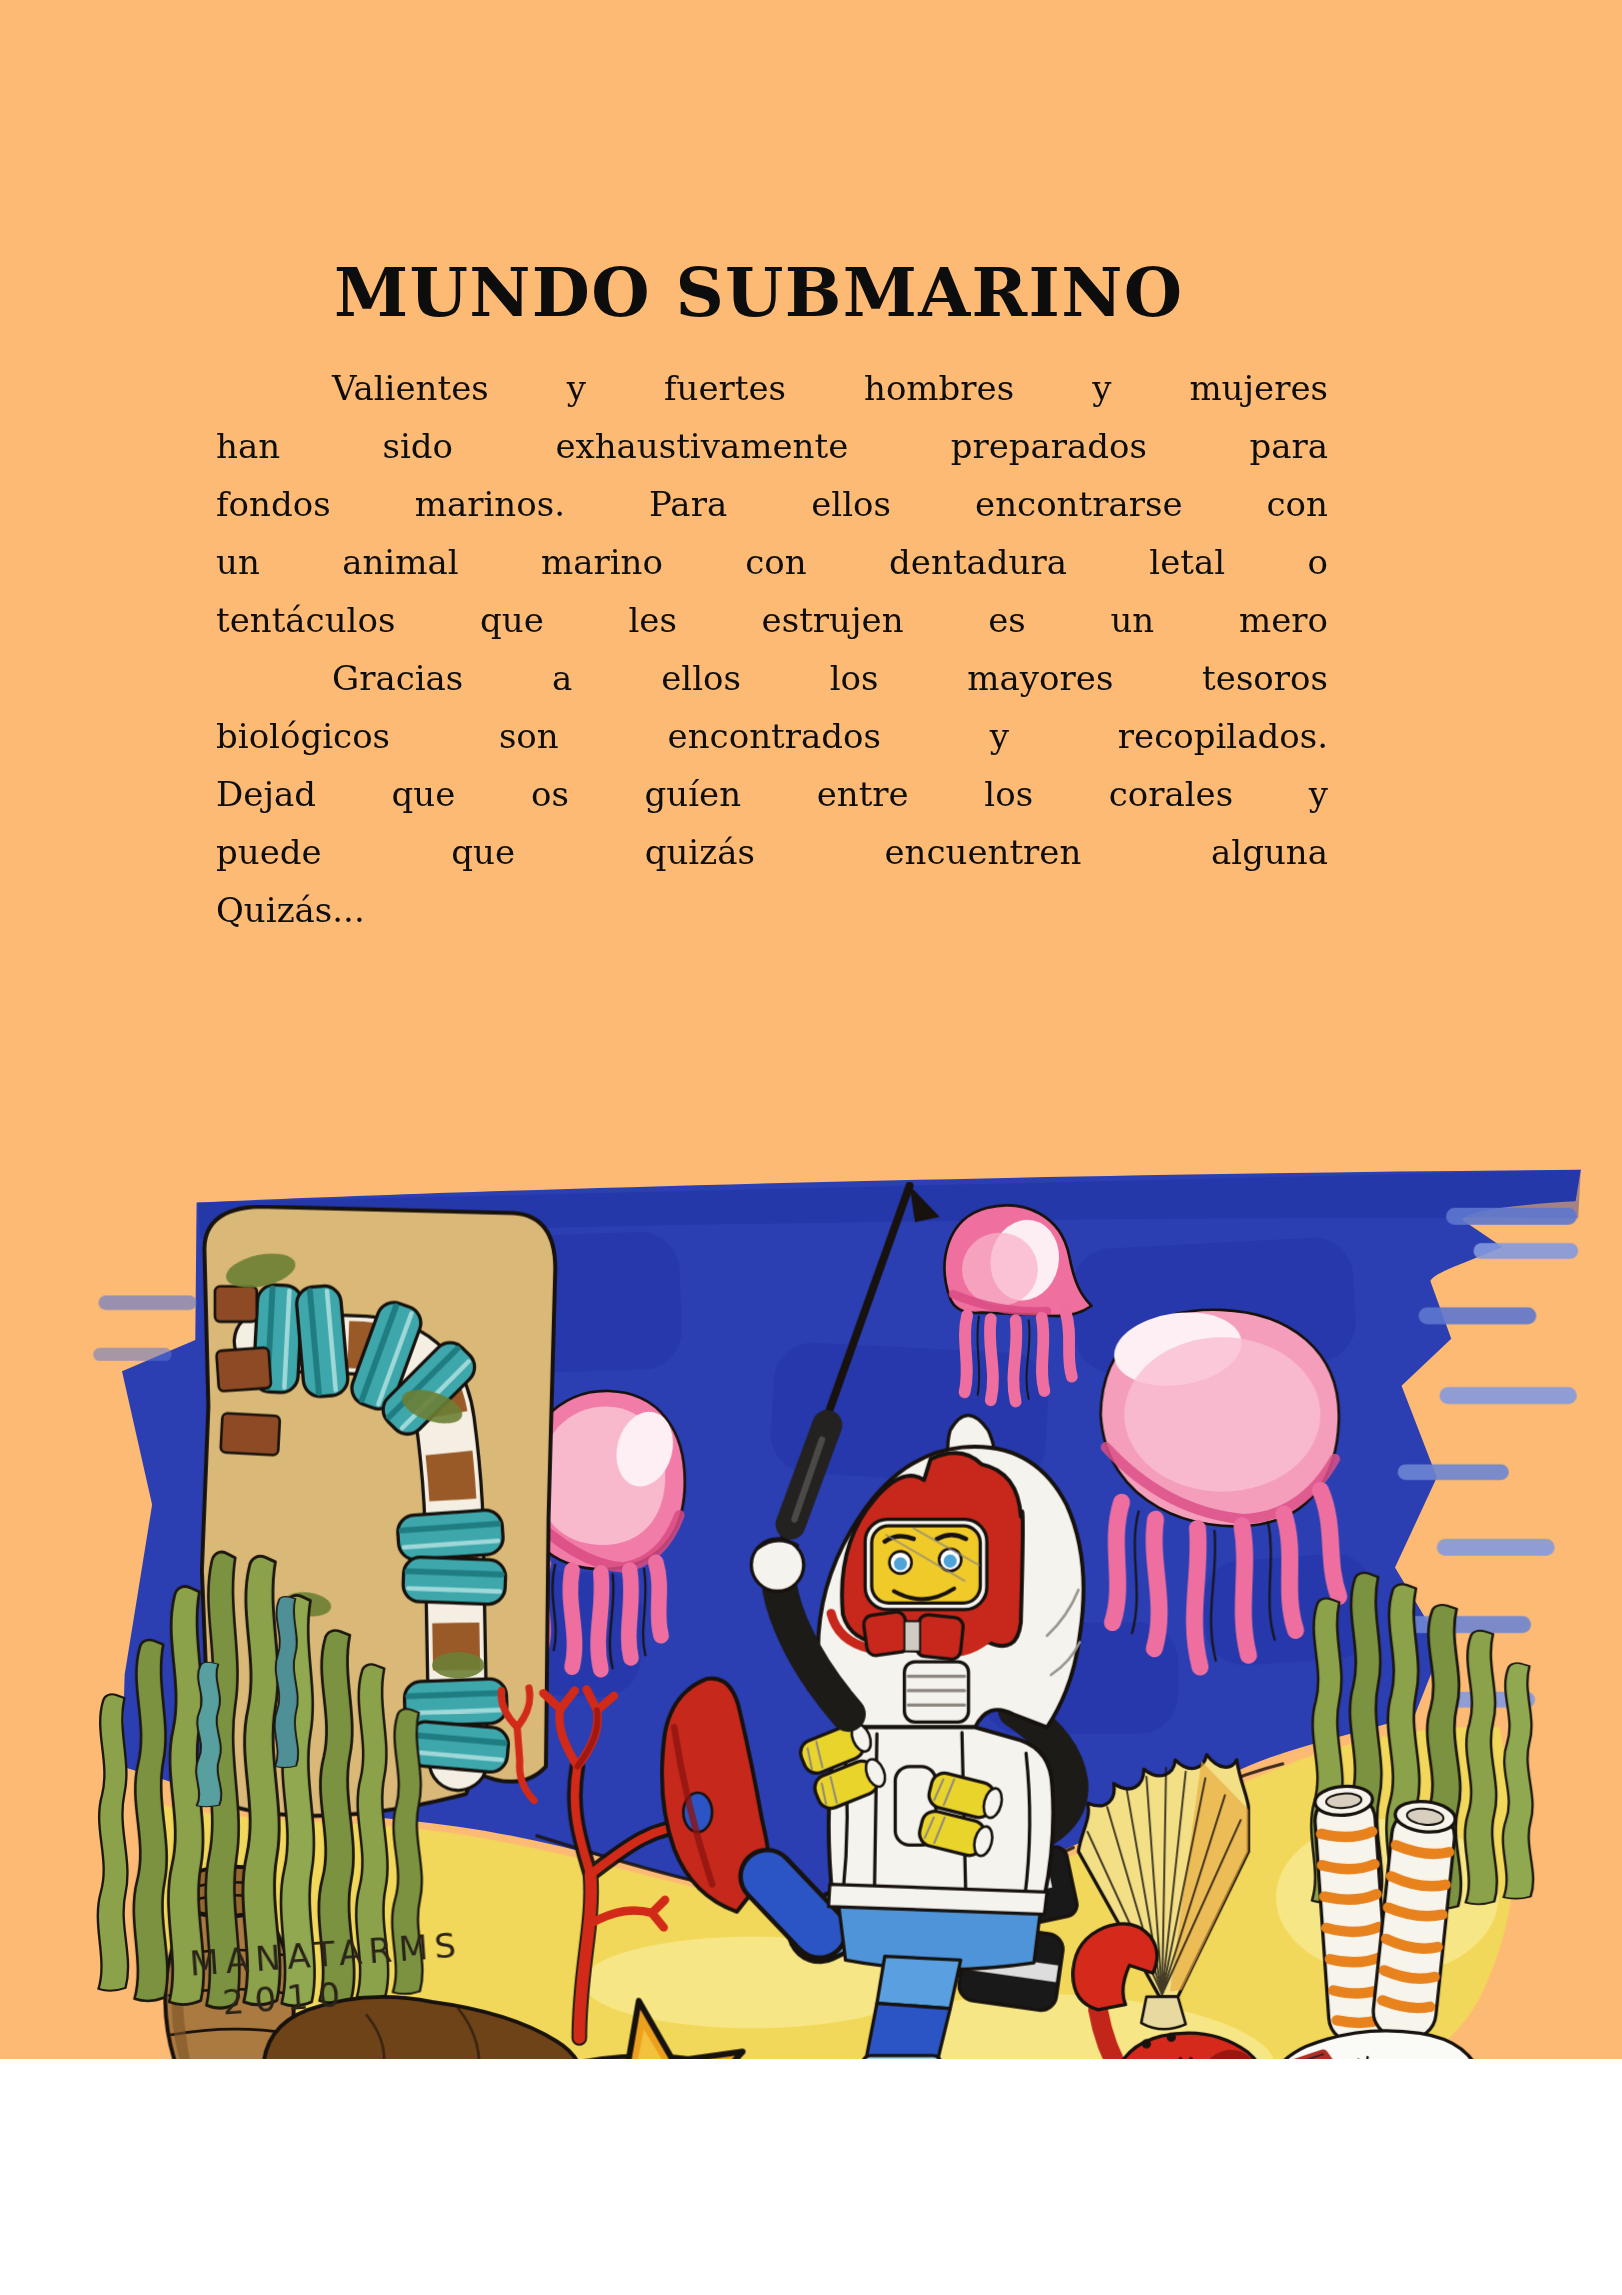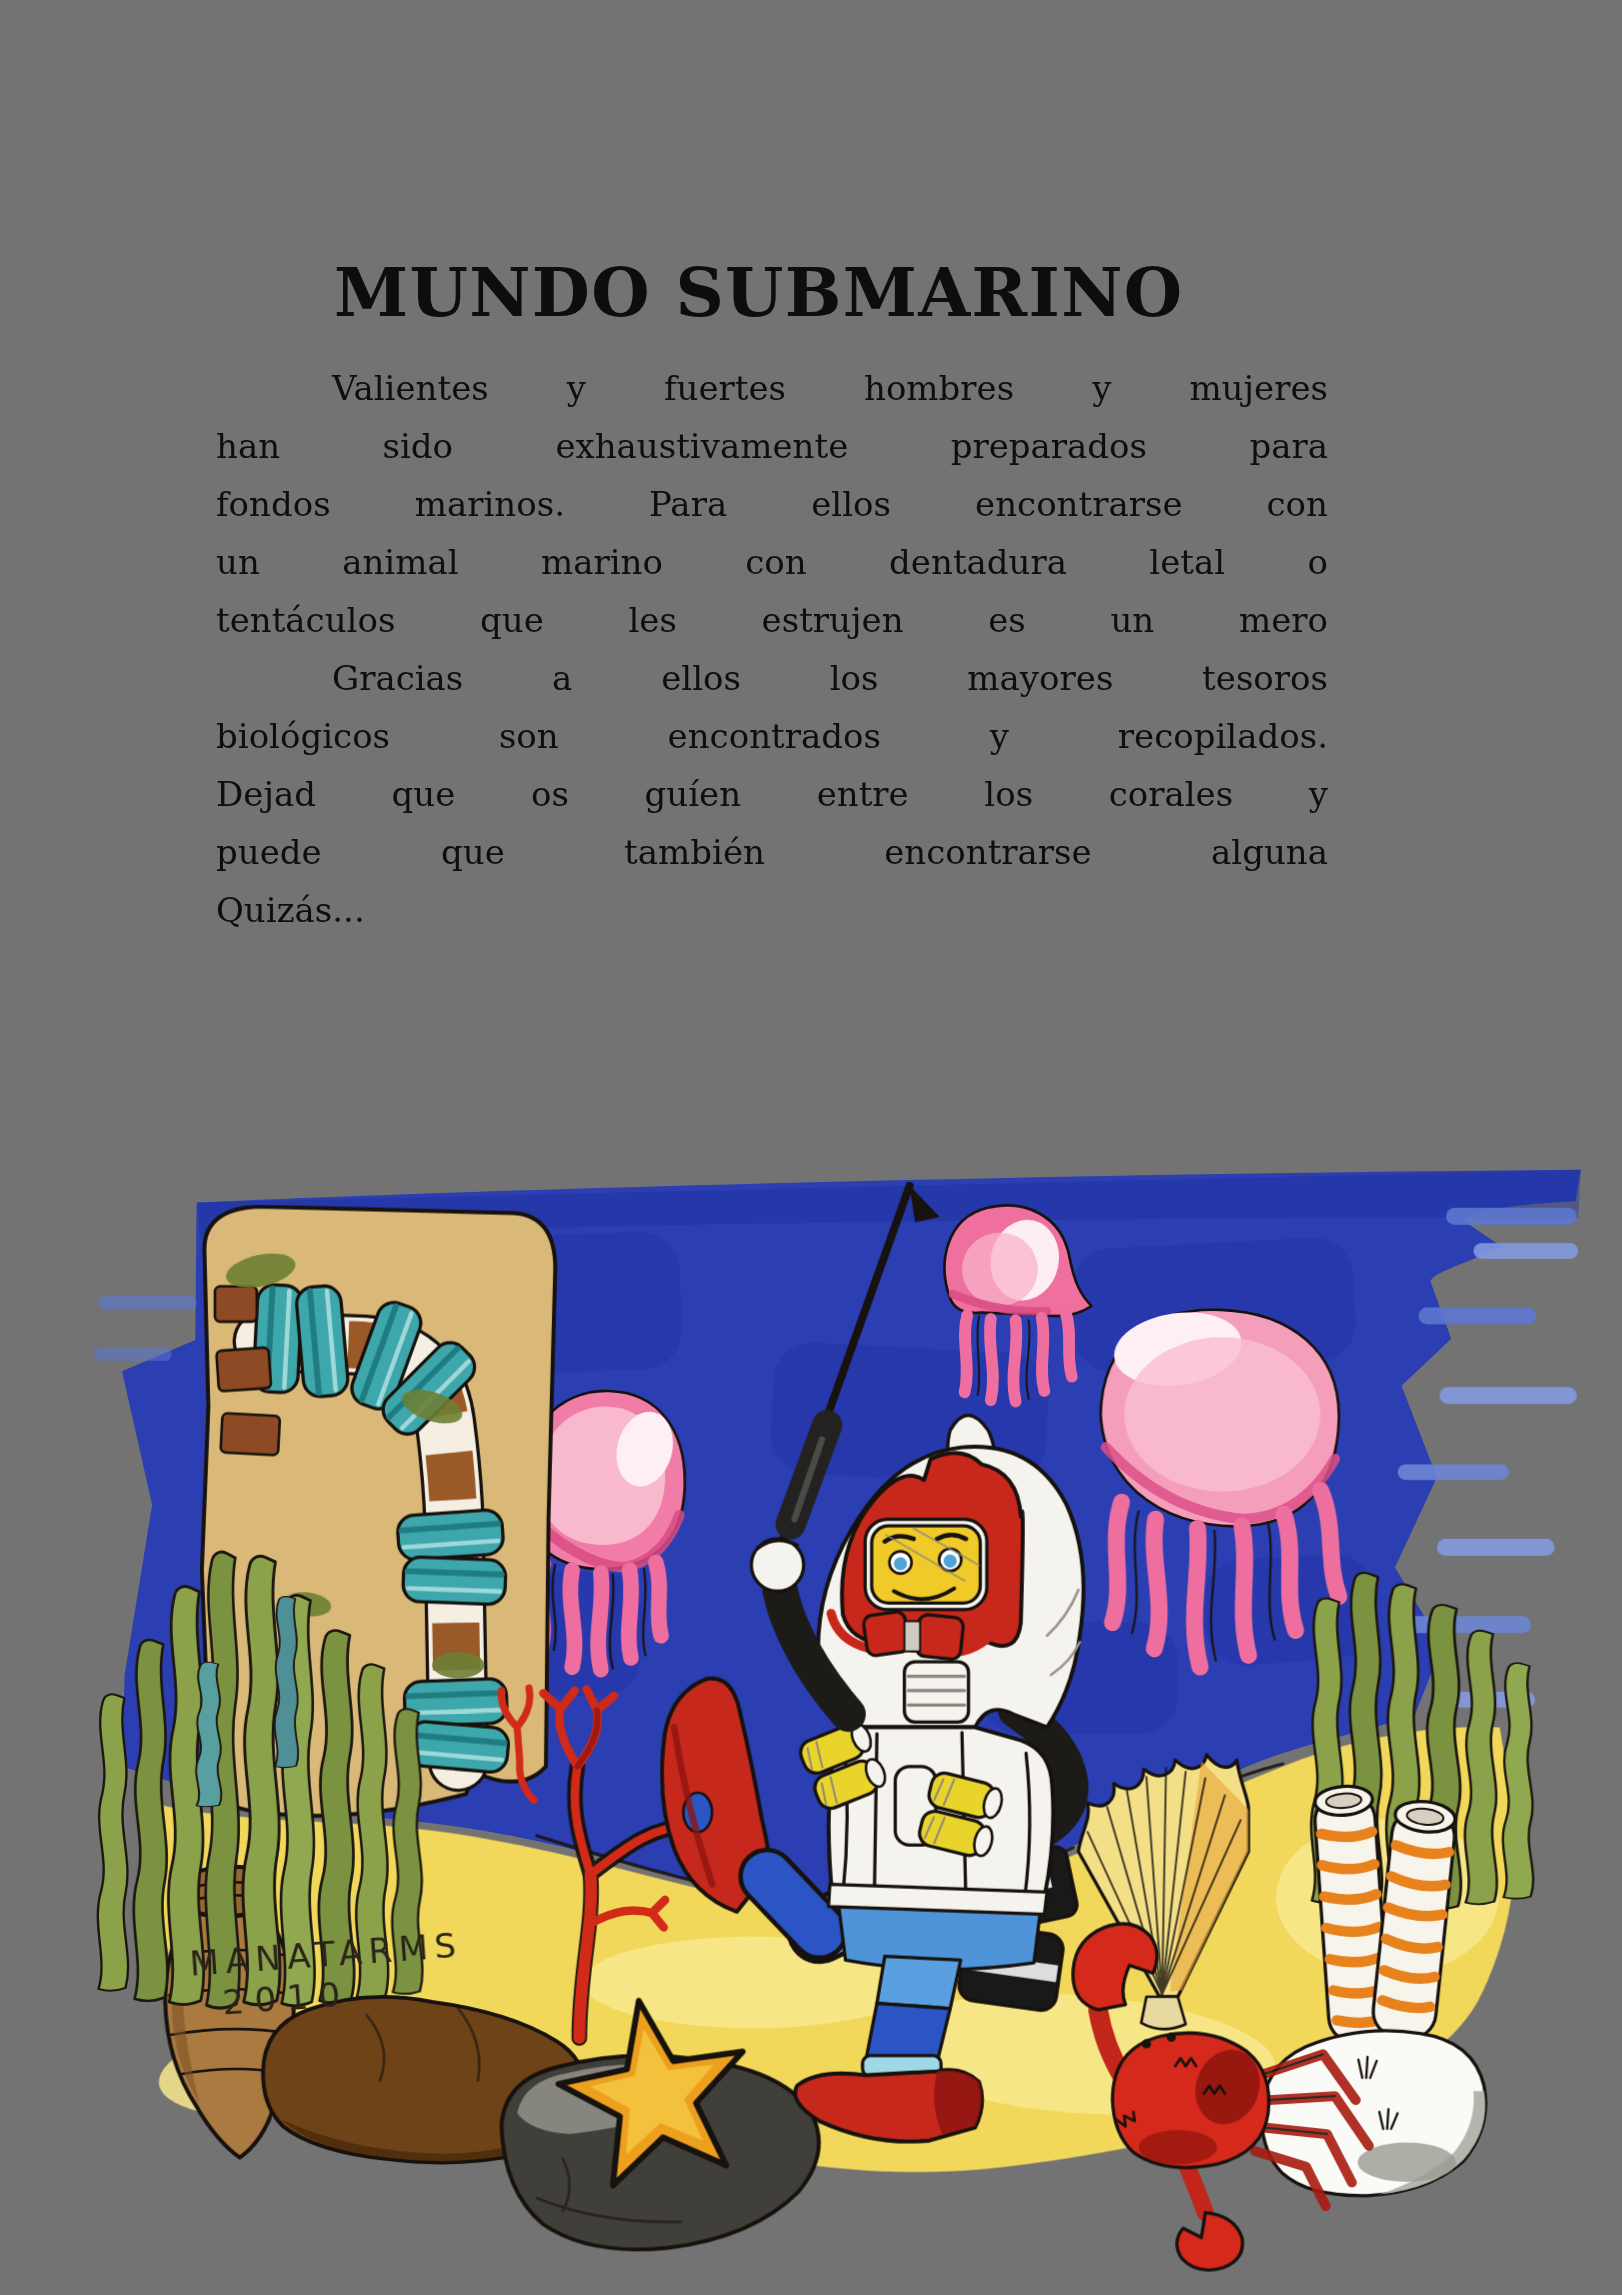--- a/index.html
+++ b/index.html
@@ -1,18 +1,18 @@
 <!DOCTYPE html>
 <html style="font-size:10.5px"><head>
 <meta charset="utf-8">
 <style>
   html,body{margin:0;padding:0;}
   body{width:1623px;height:2295px;background:#ffffff;position:relative;
        font-family:"DejaVu Serif", serif;}
-  .page{position:absolute;inset:0;width:1623px;height:2295px;overflow:hidden;background:#737373;}
+  .page{position:absolute;inset:0;width:1623px;height:2059px;overflow:hidden;background:#fdba74;}
   .title{position:absolute;left:334px;top:208px;font-size:67px;font-weight:bold;
          letter-spacing:1.3px;color:#0d0d0d;white-space:nowrap;}
   .article{position:absolute;left:216px;top:359px;width:1112px;color:#0e0e0e;}
   .ln{font-size:34px;line-height:58px;height:58px;white-space:nowrap;
       text-align:justify;text-align-last:justify;}
   .ind{text-indent:116px;}
   .pend{text-align-last:left;}
   svg.illu{position:absolute;left:0;top:1145px;width:1623px;height:1150px;}
   .sig{font-family:"DejaVu Sans", sans-serif;fill:#2a2318;}
 </style>
@@ -25,21 +25,21 @@
 
   <div class="article">
     <div class="ln ind">Valientes y fuertes hombres y mujeres</div>
     <div class="ln">han sido exhaustivamente preparados para</div>
     <div class="ln">fondos marinos. Para ellos encontrarse con</div>
     <div class="ln">un animal marino con dentadura letal o</div>
     <div class="ln">tentáculos que les estrujen es un mero</div>
     <div class="ln ind">Gracias a ellos los mayores tesoros</div>
     <div class="ln">biológicos son encontrados y recopilados.</div>
     <div class="ln">Dejad que os guíen entre los corales y</div>
-    <div class="ln">puede que también encontrarse alguna</div>
+    <div class="ln">puede que quizás encuentren alguna</div>
     <div class="ln pend">Quizás...</div>
   </div>
 
   <svg class="illu" viewBox="0 1750 2480 1758" stroke-linecap="round" stroke-linejoin="round">
     <defs>
       <path id="blade" d="M0,0 C16,-60 -12,-125 4,-190 C20,-255 -10,-315 6,-380 C20,-445 -8,-505 8,-565 C10,-575 20,-580 30,-576 L44,-570 C32,-505 56,-445 44,-382 C32,-316 58,-252 46,-188 C34,-124 60,-62 46,-2 Q22,8 0,0 Z"></path>
     </defs>
 
     <g>
       <path fill="#2b3eb2" d="M300,1838 C700,1820 1500,1795 2416,1788

